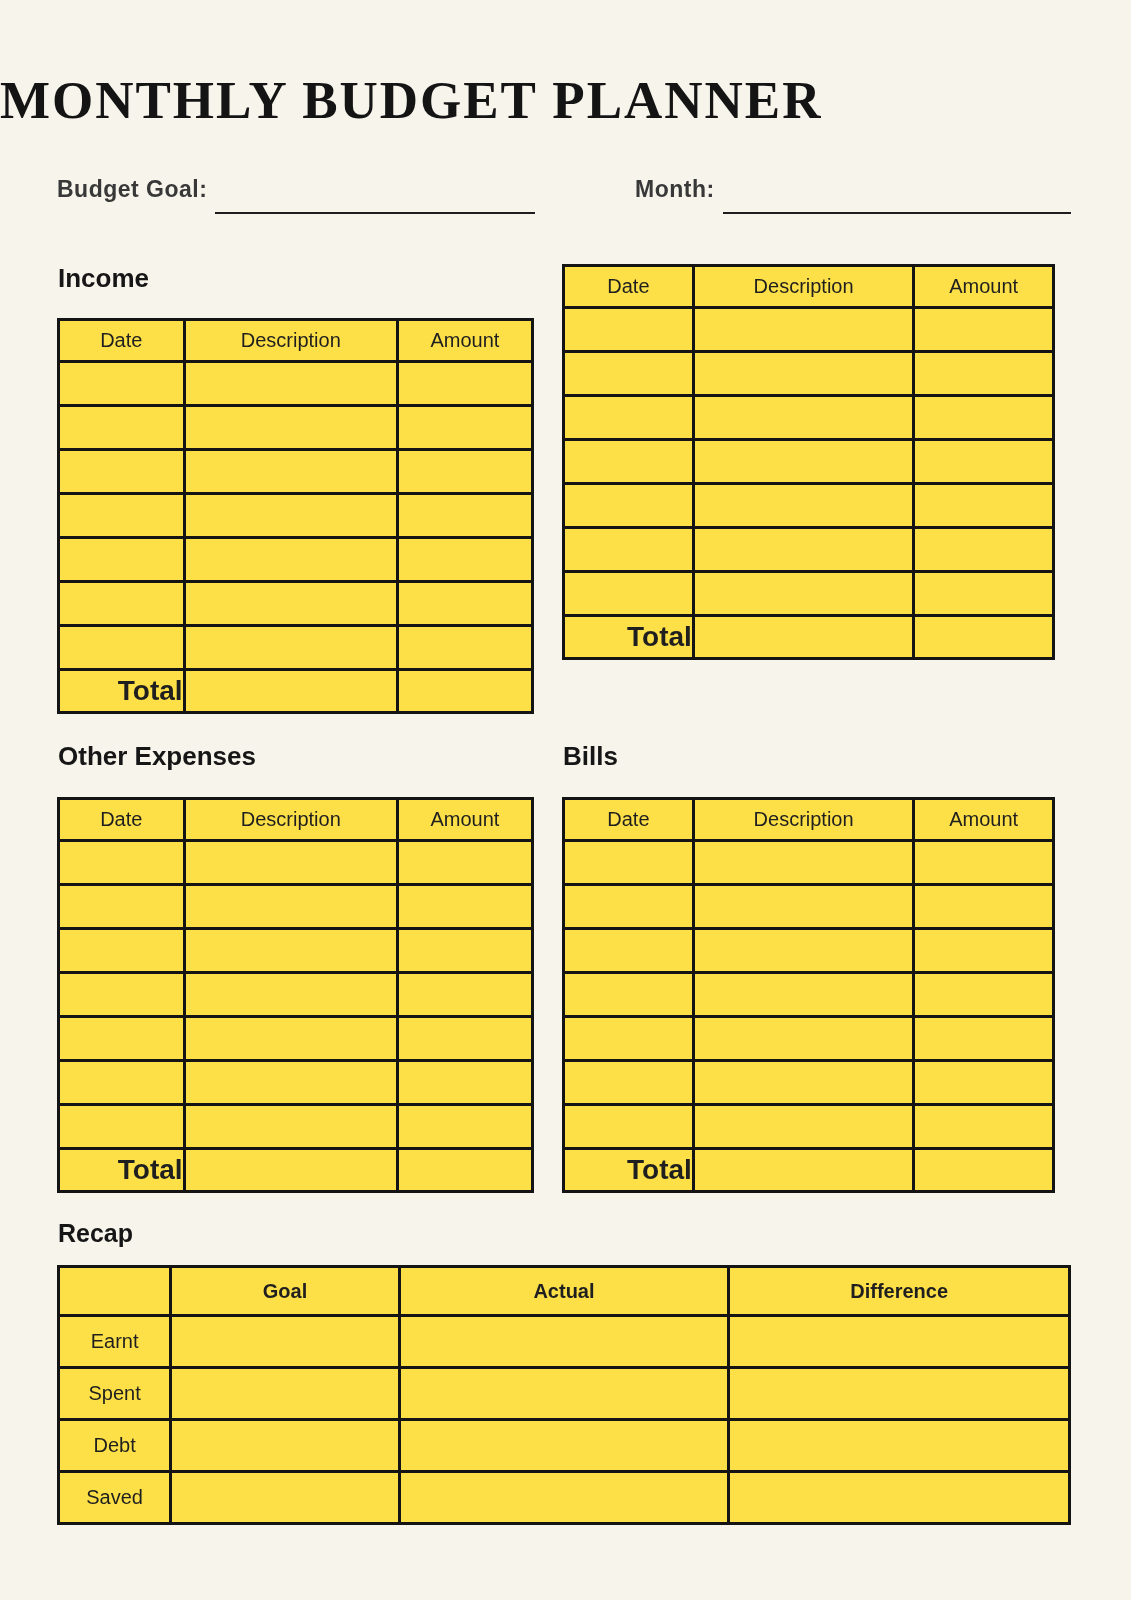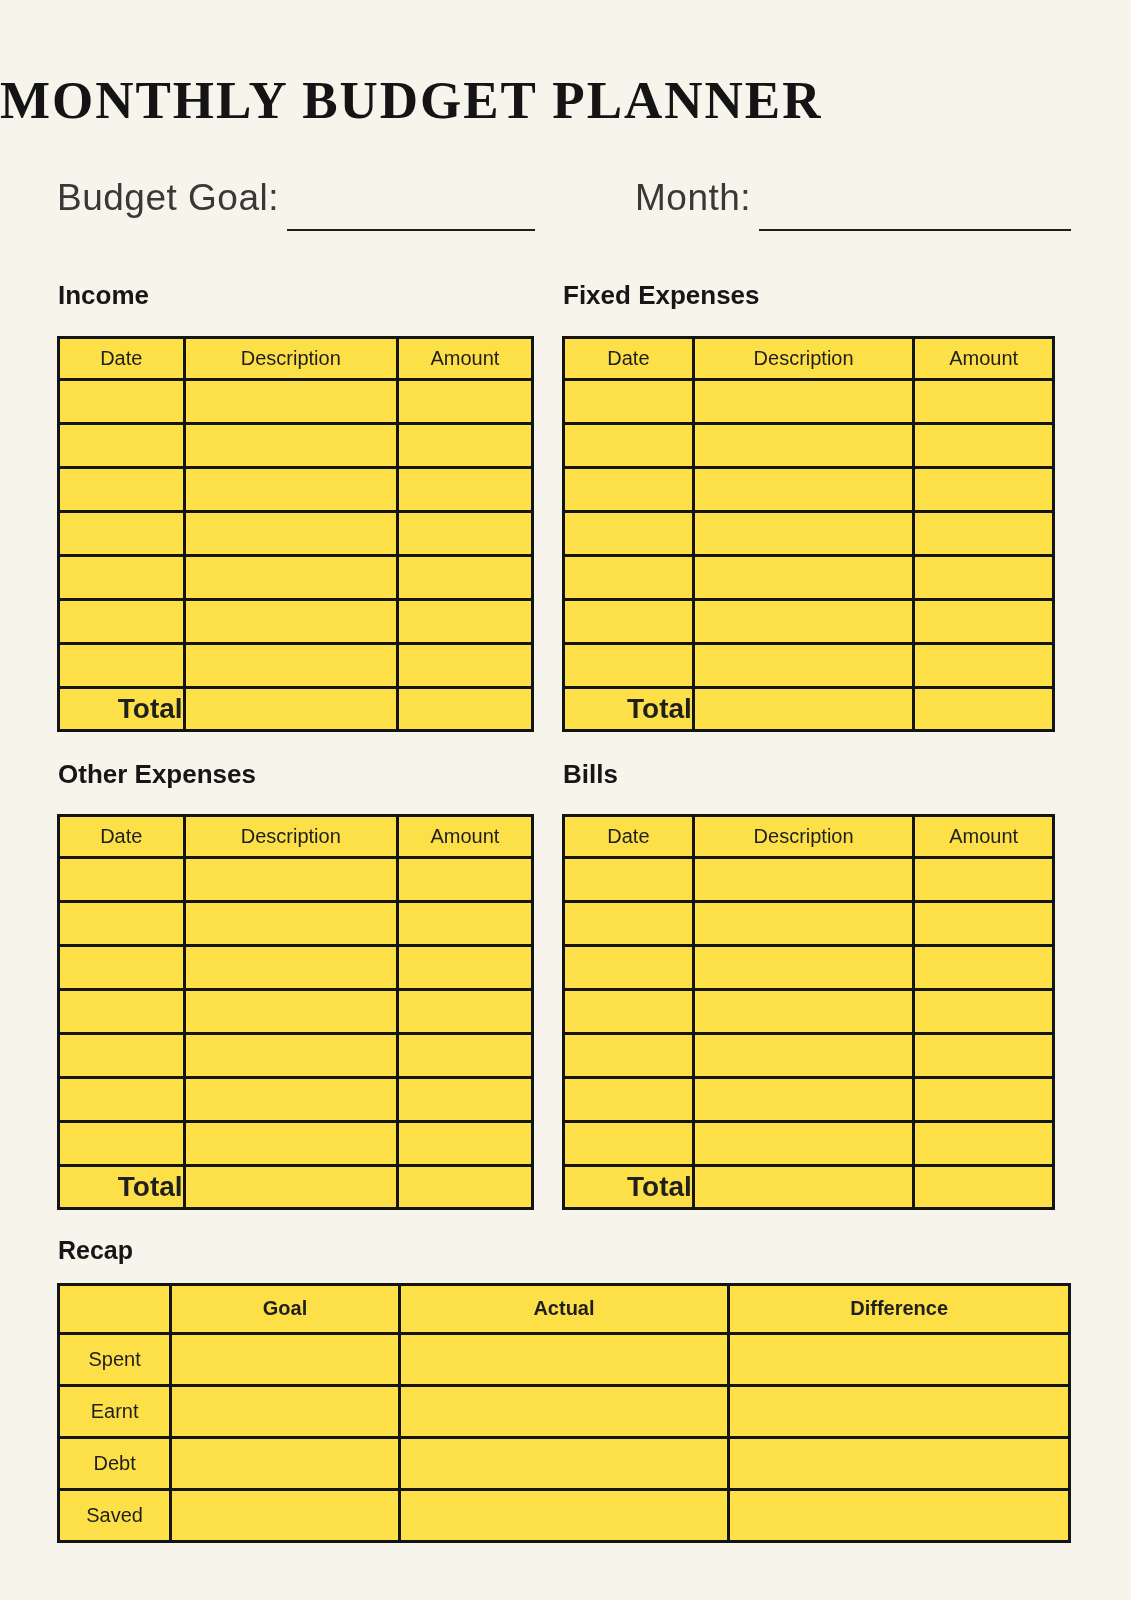--- a/index.html
+++ b/index.html
@@ -30,22 +30,22 @@
     padding: 0 60px 0 57px;
     margin-top: 44px;
   }
   .field {
     display: flex;
     align-items: flex-end;
   }
   .field-budget { width: 478px; margin-right: 100px; }
   .field-month  { flex: 1; }
   .field-label {
-    font-size: 37px;
-    font-weight: 400;
+    font-size: 23px;
+    font-weight: 700;
     color: #383838;
     line-height: 1.25;
     white-space: nowrap;
     letter-spacing: 0.5px;
   }
   .field-line {
     flex: 1;
     border-bottom: 2px solid #1d1d1d;
     transform: translateY(10px);
     margin-left: 8px;
@@ -200,21 +200,20 @@
             <tr class="total-row">
             <td class="total-label">Total</td>
             <td></td>
             <td></td>
           </tr>
         </tbody>
       </table>
     </section>
 
     <section>
-      <h2 class="section-title">Fixed Expenses</h2>
       <table class="ledger-table">
         <colgroup>
             <col class="c-date">
             <col class="c-desc">
             <col class="c-amt">
           </colgroup>
         <thead>
           <tr>
             <th>Date</th>
             <th>Description</th>
@@ -400,27 +399,27 @@
       <thead>
         <tr>
           <th></th>
           <th>Goal</th>
           <th>Actual</th>
           <th>Difference</th>
         </tr>
       </thead>
       <tbody>
         <tr>
-          <td class="row-label">Spent</td>
+          <td class="row-label">Earnt</td>
           <td></td>
           <td></td>
           <td></td>
         </tr>
         <tr>
-          <td class="row-label">Earnt</td>
+          <td class="row-label">Spent</td>
           <td></td>
           <td></td>
           <td></td>
         </tr>
         <tr>
           <td class="row-label">Debt</td>
           <td></td>
           <td></td>
           <td></td>
         </tr>

